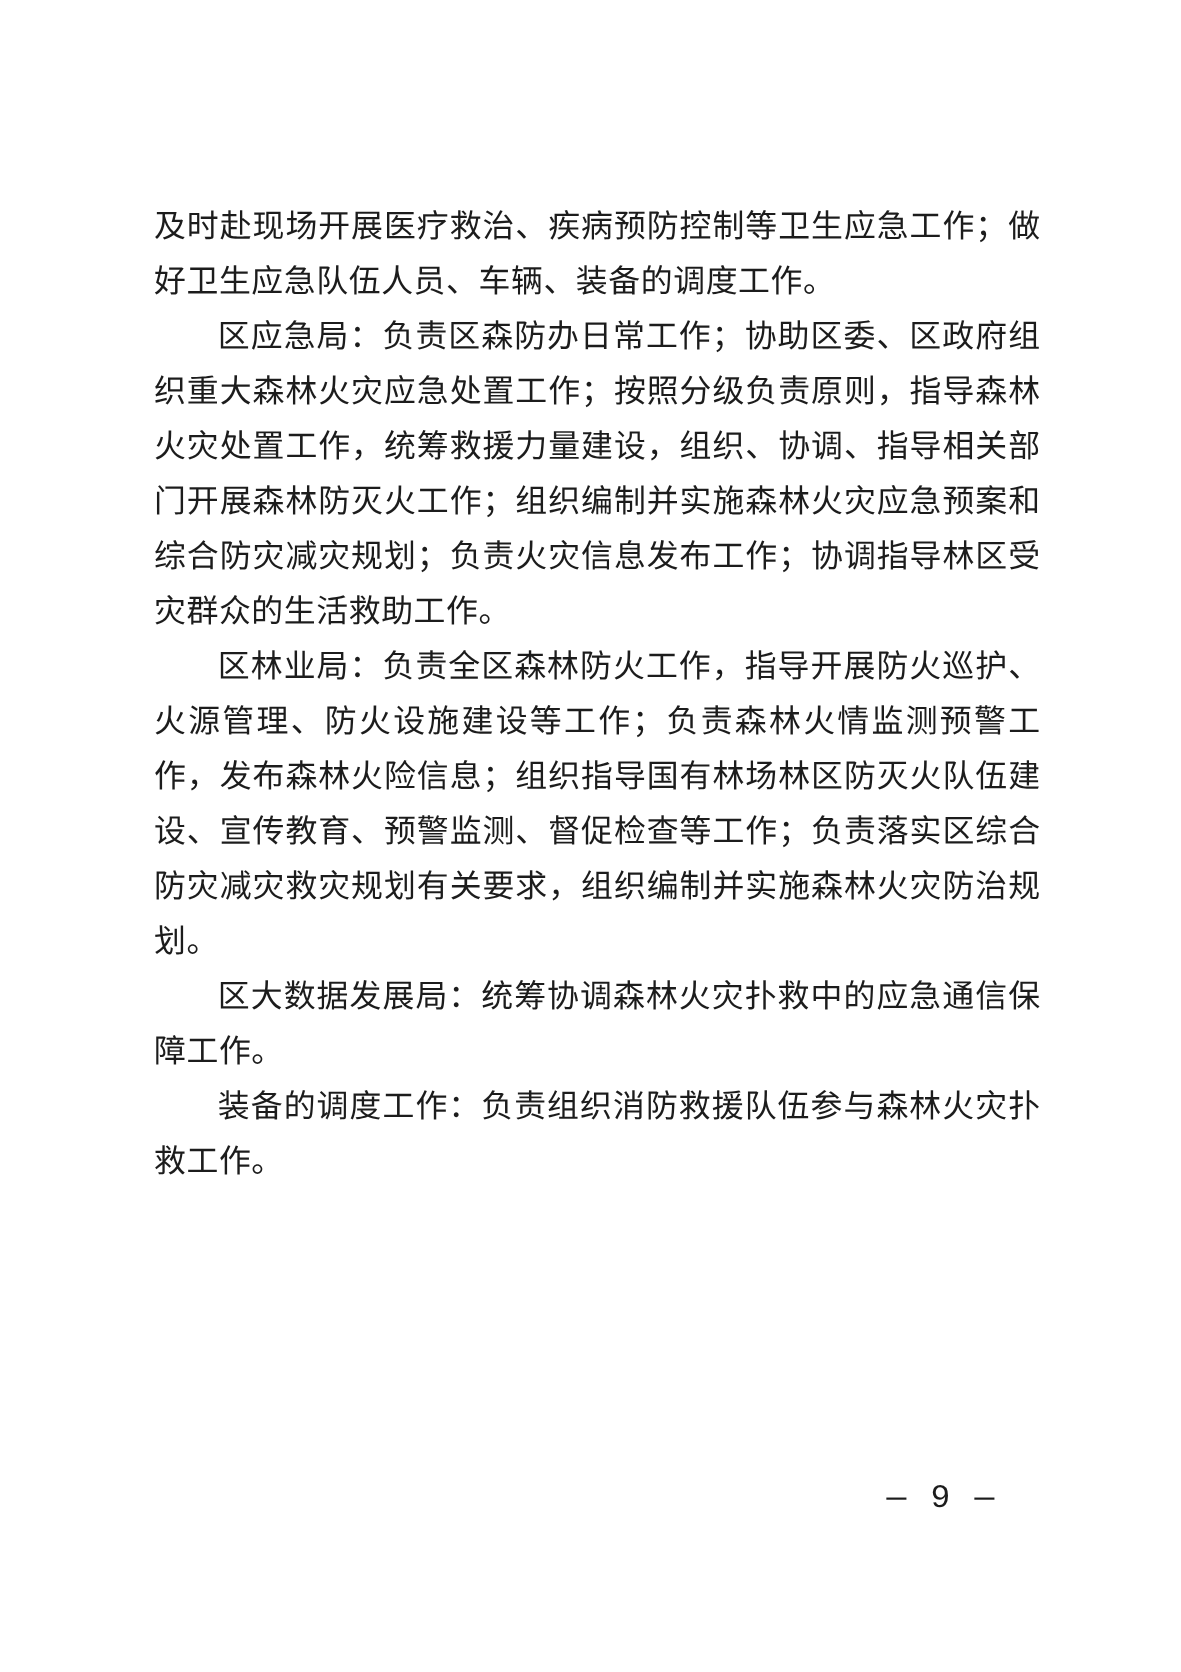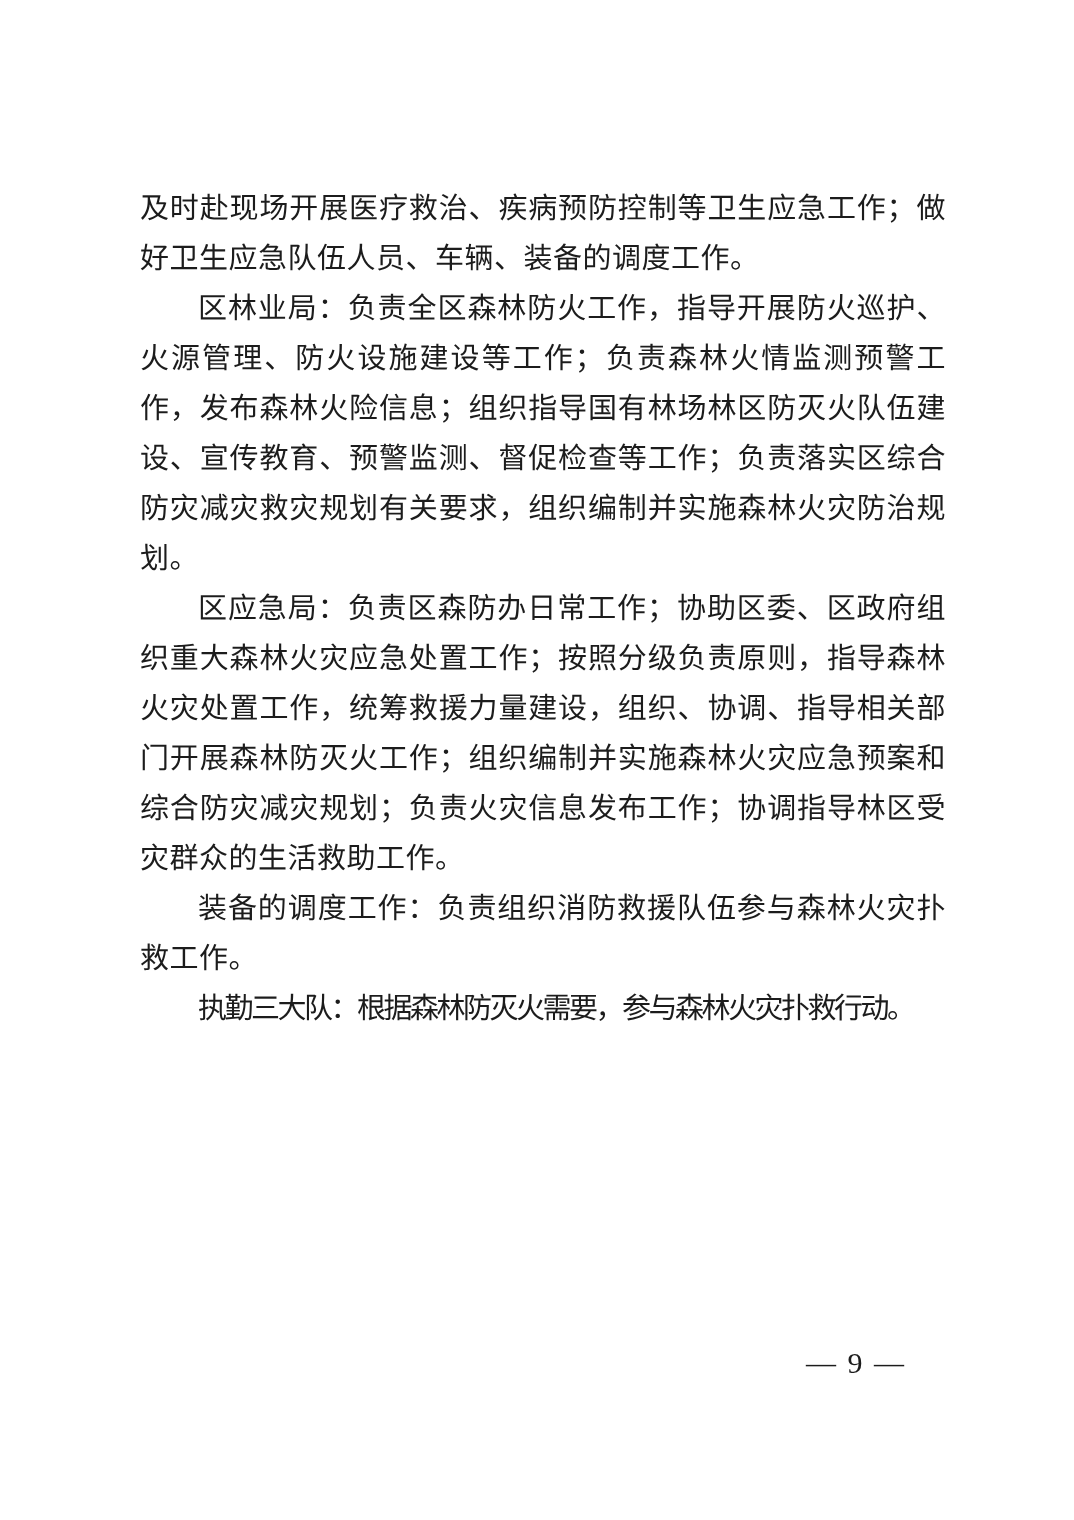--- a/index.html
+++ b/index.html
@@ -6,21 +6,21 @@
     margin: 0;
     padding: 0;
     background: #ffffff;
   }
   .page {
     position: relative;
     width: 1074px;
     height: 1520px;
     background: #ffffff;
     overflow: hidden;
-    font-family: Liberation Serif, serif;
+    font-family: Liberation Mono, monospace;
     color: #1c1c1c;
   }
   .text-block {
     position: absolute;
     top: 183px;
     left: 140px;
     width: 806px;
     font-size: 29px;
     line-height: 50px;
     text-align: justify;
@@ -49,21 +49,21 @@
     color: #1c1c1c;
   }
 </style>
 </head>
 <body>
 
 <div class="page">
 
   <div class="text-block">
     <p>及时赴现场开展医疗救治、疾病预防控制等卫生应急工作；做好卫生应急队伍人员、车辆、装备的调度工作。</p>
+    <p class="indent">区应急局：负责区森防办日常工作；协助区委、区政府组织重大森林火灾应急处置工作；按照分级负责原则，指导森林火灾处置工作，统筹救援力量建设，组织、协调、指导相关部门开展森林防灭火工作；组织编制并实施森林火灾应急预案和综合防灾减灾规划；负责火灾信息发布工作；协调指导林区受灾群众的生活救助工作。</p>
     <p class="indent">区林业局：负责全区森林防火工作，指导开展防火巡护、火源管理、防火设施建设等工作；负责森林火情监测预警工作，发布森林火险信息；组织指导国有林场林区防灭火队伍建设、宣传教育、预警监测、督促检查等工作；负责落实区综合防灾减灾救灾规划有关要求，组织编制并实施森林火灾防治规划。</p>
-    <p class="indent">区应急局：负责区森防办日常工作；协助区委、区政府组织重大森林火灾应急处置工作；按照分级负责原则，指导森林火灾处置工作，统筹救援力量建设，组织、协调、指导相关部门开展森林防灭火工作；组织编制并实施森林火灾应急预案和综合防灾减灾规划；负责火灾信息发布工作；协调指导林区受灾群众的生活救助工作。</p>
+    <p class="indent">区大数据发展局：统筹协调森林火灾扑救中的应急通信保障工作。</p>
     <p class="indent">装备的调度工作：负责组织消防救援队伍参与森林火灾扑救工作。</p>
-    <p class="indent tight">执勤三大队：根据森林防灭火需要，参与森林火灾扑救行动。</p>
   </div>
 
   <div class="footer">— 9 —</div>
 
 </div>
 
 </body></html>

